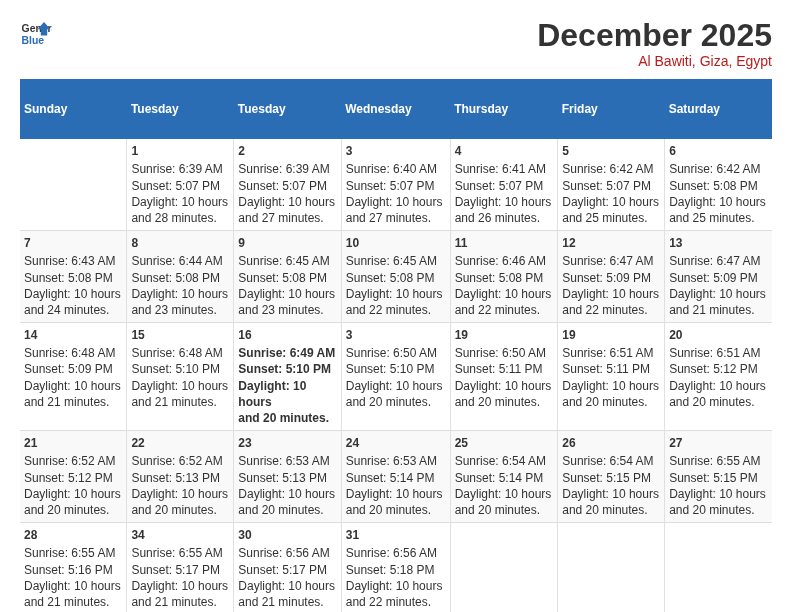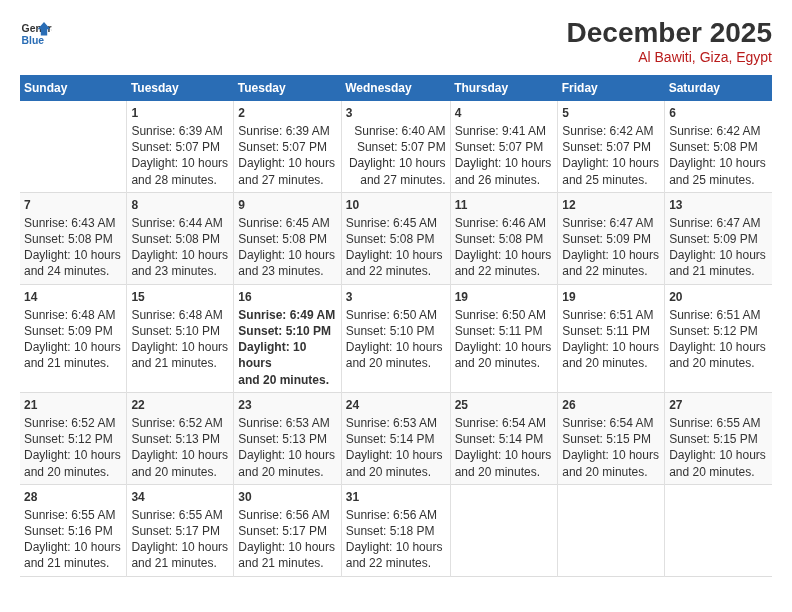--- a/index.html
+++ b/index.html
@@ -27,38 +27,38 @@
       gap: 4px;
     }
     .logo-icon {
       width: 32px;
       height: 32px;
     }
     .title-block {
       text-align: right;
     }
     .main-title {
-      font-size: 28px;
+      font-size: 32px;
       font-weight: bold;
       color: #333;
       line-height: 1.1;
     }
     .sub-title {
       font-size: 14px;
       color: #b91c1c;
     }
     table {
       width: 100%;
       border-collapse: collapse;
       font-size: 10px;
     }
     thead tr th {
       background-color: #2a6db5;
       color: #fff;
-      padding: 6px 4px;
+      padding: 23px 4px;
       text-align: left;
       font-size: 12px;
       font-weight: bold;
     }
     tbody tr {
       border-bottom: 1px solid #ddd;
     }
     tbody tr:nth-child(even) {
       background: #f9f9f9;
     }
@@ -124,28 +124,28 @@
           </td>
           <td>
             <div class="day-num">2</div>
             <div class="day-info" style="white-space: pre-line;">Sunrise: 6:39 AM
 Sunset: 5:07 PM
 Daylight: 10 hours
 and 27 minutes.</div>
           </td>
           <td>
             <div class="day-num">3</div>
-            <div class="day-info" style="white-space: pre-line; text-align: right;">Sunrise: 6:40 AM
+            <div class="day-info" style="white-space: pre-line;">Sunrise: 6:40 AM
 Sunset: 5:07 PM
 Daylight: 10 hours
 and 27 minutes.</div>
           </td>
           <td>
             <div class="day-num">4</div>
-            <div class="day-info" style="white-space: pre-line;">Sunrise: 9:41 AM
+            <div class="day-info" style="white-space: pre-line;">Sunrise: 6:41 AM
 Sunset: 5:07 PM
 Daylight: 10 hours
 and 26 minutes.</div>
           </td>
           <td>
             <div class="day-num">5</div>
             <div class="day-info" style="white-space: pre-line;">Sunrise: 6:42 AM
 Sunset: 5:07 PM
 Daylight: 10 hours
 and 25 minutes.</div>

